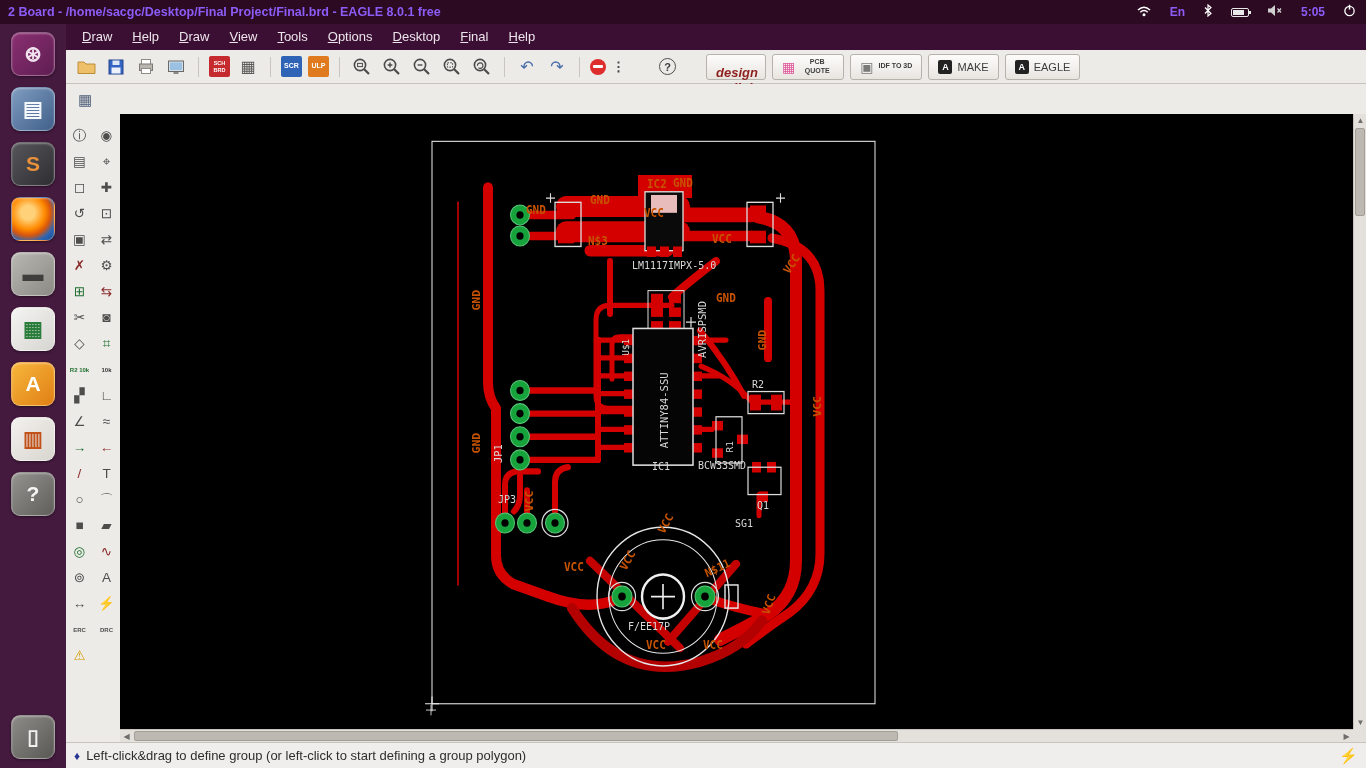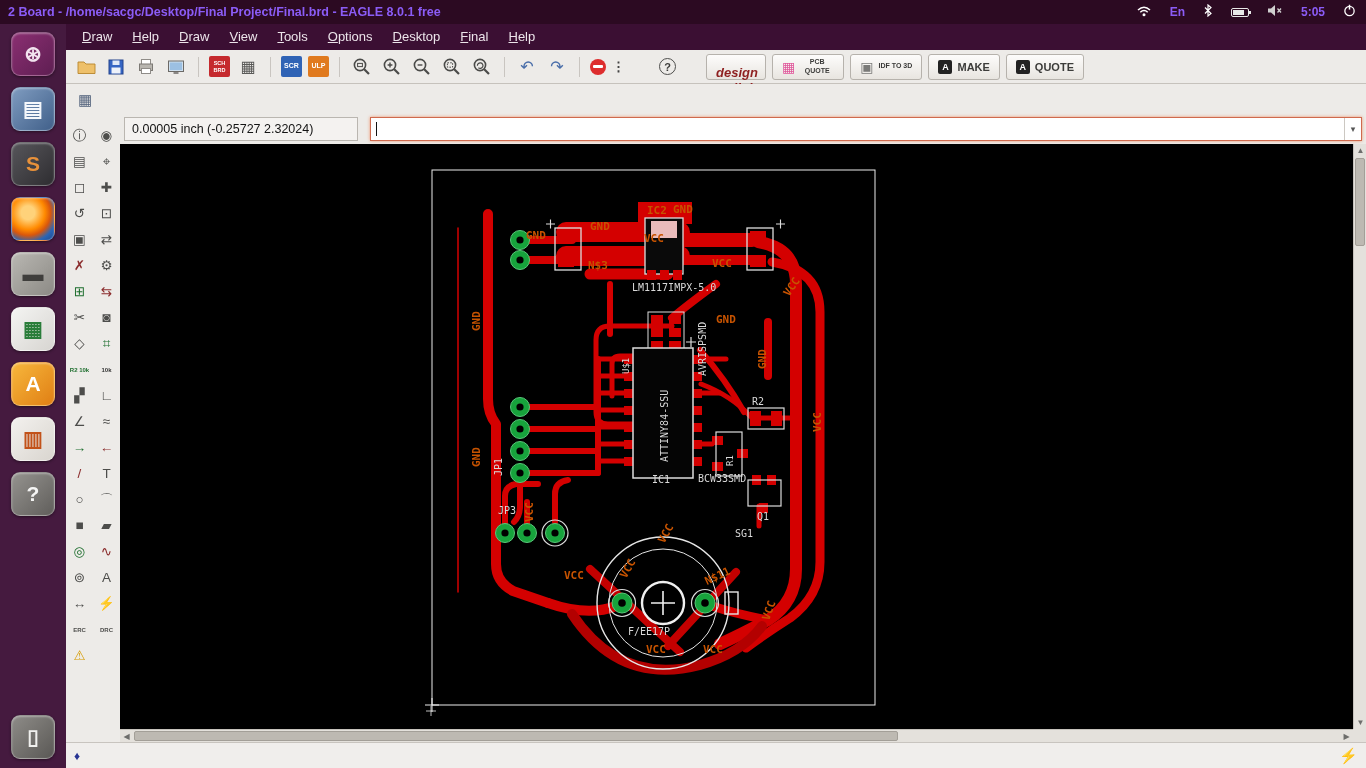--- a/index.html
+++ b/index.html
@@ -31,21 +31,21 @@
   .stop-icon { width:16px; height:16px; border-radius:50%; background:#dd2d2d; position:relative; }
   .stop-icon::after { content:""; position:absolute; left:3px; right:3px; top:6px; height:3.5px; background:#fff; border-radius:1px; }
   .dots { font-size:13px; color:#444; font-weight:bold; }
   .help-circle { width:17px; height:17px; border:1.6px solid #4e4e4c; border-radius:50%; color:#3c3c3a; font-size:11px; font-weight:bold; display:flex; align-items:center; justify-content:center; }
   .tb-button { border:1px solid #b6b2ac; background:linear-gradient(#fdfcfb,#e8e5e0); border-radius:3px; height:26px; display:flex; align-items:center; gap:5px; padding:0 9px; font-size:10px; color:#3a3a38; }
   .tb-button .two-line { width:34px; font-size:7px; font-weight:bold; line-height:1.2; text-align:center; white-space:normal; }
   .dl-text { font-size:13px; font-style:italic; font-weight:bold; color:#8e1f1f; width:40px; line-height:1.1; text-align:right; white-space:normal;margin-top:28px; }
   .mini-logo { width:14px; height:14px; background:#222; color:#fff; border-radius:2px; font-size:9px; font-weight:bold; display:flex; align-items:center; justify-content:center; }
   .q-icon { font-size:14px; color:#e0559a; }
   .idf-icon { font-size:14px; color:#7a7a78; }
-  .make-label { font-size:11px; font-weight:bold; color:#3c3c3a; }
+  .make-label { font-size:11px; font-weight:normal; color:#3c3c3a; }
 
   
   .dock { position:absolute; left:0; top:24px; width:66px; bottom:0; background:#451a3f; display:flex; flex-direction:column; align-items:center; gap:9px; padding:7px 0 8px 0; z-index:40; }
   .dock-item { width:48px; height:46px; display:flex; align-items:center; justify-content:center; }
   .dock-glyph { width:44px; height:44px; border-radius:9px; border:1px solid rgba(255,255,255,.28); box-shadow:inset 0 1px 2px rgba(255,255,255,.35), 0 1px 3px rgba(0,0,0,.45); display:flex; align-items:center; justify-content:center; font-size:21px; font-weight:bold; }
 
   
   .eagle-main { position:absolute; left:66px; top:84px; right:0; bottom:26px; display:flex; }
   .palette { width:54px; background:#edebe8; flex:none; }
   .palette-grid-icon { margin:6px 0 0 9px; font-size:15px; color:#50607a; width:20px; height:20px; line-height:20px; text-align:center; }
@@ -253,21 +253,21 @@
   <span class="tb-button">
     <span class="idf-icon">▣</span>
     <span class="two-line">IDF TO 3D</span>
   </span>
   <span class="tb-button">
     <span class="mini-logo">A</span>
     <span class="make-label">MAKE</span>
   </span>
   <span class="tb-button">
     <span class="mini-logo">A</span>
-    <span class="make-label">QUOTE</span>
+    <span class="make-label">EAGLE</span>
   </span>
 </div>
 
 <div class="eagle-main">
 
   <div class="palette">
     <div class="palette-grid-icon">▦</div>
     <div class="tools">
         <div class="tool-btn">ⓘ</div>
         <div class="tool-btn">◉</div>
@@ -309,28 +309,20 @@
         <div class="tool-btn" style="color: rgb(176, 116, 0);">⚡</div>
         <div class="tool-btn small">ERC</div>
         <div class="tool-btn small">DRC</div>
         <div class="tool-btn" style="color: rgb(214, 155, 0);">⚠</div>
       </div>
   </div>
 
   <div class="right-col">
     <div class="subrow"></div>
 
-    <div class="coordbar">
-      <div class="coord-box">0.00005 inch (-0.25727 2.32024)</div>
-      <div class="cmd-wrap">
-        <span class="caret"></span>
-        <input class="cmd-input" value="" style="">
-        <span class="cmd-drop">▾</span>
-      </div>
-    </div>
 
     <div class="canvas-area">
       <div class="canvas-wrap">
         <svg viewBox="0 0 1233 585" preserveAspectRatio="none">
 
           <g stroke="#ececec" fill="none" stroke-width="1">
             <rect x="312" y="26" width="443" height="535"></rect>
             <path d="M305,561 h14 M312,554 v14"></path>
             <path d="M306,567 h10 M311,562 v10" stroke-width="0.8"></path>
           </g>
@@ -523,14 +515,15 @@
         <div class="thumb"></div>
         <span class="arr" style="right:0;">▶</span>
       </div>
       <div class="scroll-corner"></div>
     </div>
   </div>
 </div>
 
 <div class="statusbar">
   <span class="status-diamond">♦</span>
+  <span>Left-click&amp;drag to define group (or left-click to start defining a group polygon)</span>
   <span class="status-flash">⚡</span>
 </div>
 
 </body></html>

